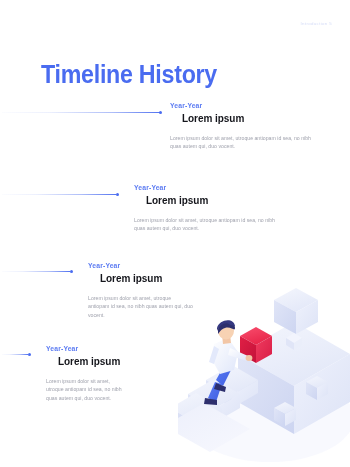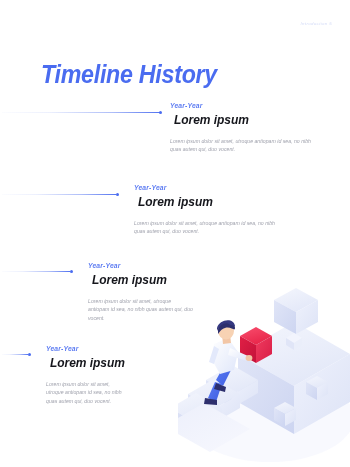--- a/index.html
+++ b/index.html
@@ -15,21 +15,20 @@
     position: relative;
   }
 
   .slide {
     position: absolute;
     inset: 0;
     width: 350px;
     height: 467px;
     background: #ffffff;
     overflow: hidden;
-    font-style: italic;
   }
 
   
   .eyebrow {
     position: absolute;
     top: 21px;
     right: 18px;
     font-size: 4.4px;
     letter-spacing: 0.35px;
     color: #d5dcf7;
@@ -89,25 +88,25 @@
   .year {
     font-size: 6.8px;
     font-weight: 700;
     color: #5d7cf2;
     letter-spacing: 0.15px;
     margin: 0;
     white-space: nowrap;
   }
 
   .heading {
-    font-size: 12px;
+    font-size: 10px;
     font-weight: 700;
     color: #15161c;
     letter-spacing: -0.05px;
-    margin: 4px 0 0 4px;
+    margin: 4px 0 0 12px;
     white-space: nowrap;
   }
 
   .body {
     font-size: 5.2px;
     line-height: 8.4px;
     color: #a0a2ad;
     margin: 10px 0 0 0;
     font-weight: 400;
   }

